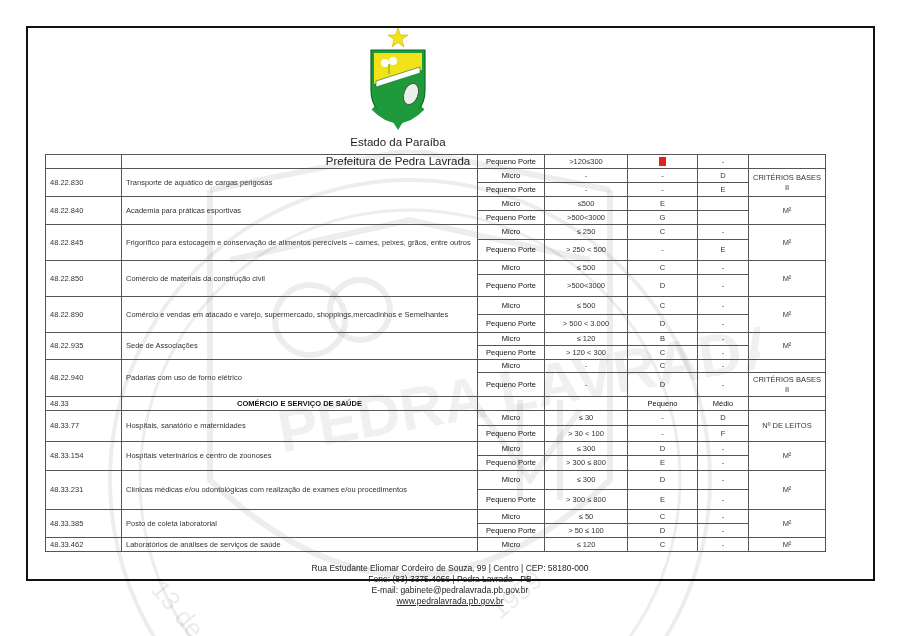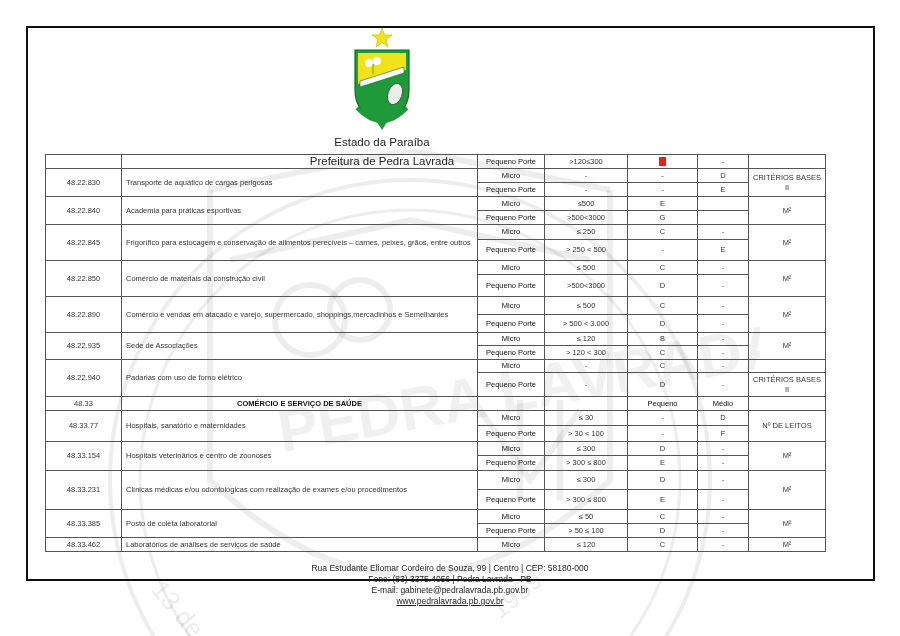--- a/index.html
+++ b/index.html
@@ -2,29 +2,29 @@
 <html><head>
 <meta charset="utf-8">
 <style>
   html, body { margin: 0; padding: 0; background: #ffffff; }
   body { width: 900px; height: 636px; position: relative; overflow: hidden;
          font-family: "Liberation Sans", "DejaVu Sans", sans-serif; color: #222; }
   .frame { position: absolute; left: 26px; top: 26px; width: 849px; height: 555px;
            border: 2px solid #111; box-sizing: border-box; }
   .watermark { position: absolute; left: 60px; top: 150px; width: 700px; height: 500px;
                pointer-events: none; }
-  .header { position: absolute; left: 0; top: 26px; width: 764px; text-align: center; }
+  .header { position: absolute; left: 16px; top: 26px; width: 764px; text-align: center; }
   .crest { display: block; margin: 0 auto; }
   .head-line { font-size: 11.5px; line-height: 13px; color: #222; margin-top: 6px; }
   .head-line.first { margin-top: 2px; }
   table.main { position: absolute; left: 45px; top: 154px; border-collapse: collapse;
                table-layout: fixed; font-size: 7.5px; color: #333; }
   table.main td { border: 1px solid #555; padding: 0 4px; vertical-align: middle;
                   line-height: 9.5px; overflow: hidden; }
-  td.code { text-align: center; }
+  td.code { }
   td.desc { text-align: left; }
   td.porte { text-align: center; font-weight: normal; color: #111; }
   td.rng, td.cc, td.cd, td.unit { text-align: center; }
   td.section { text-align: center; font-weight: bold; color: #111; }
   td.hdr { text-align: center; font-weight: normal; color: #111; }
   .hl { background: #e8201c; color: #e8201c; padding: 0 1px; }
   .footer { position: absolute; left: 0; top: 563px; width: 900px; text-align: center;
             font-size: 8.5px; line-height: 11px; color: #222; }
   .footer .web { text-decoration: underline; }
 </style>

